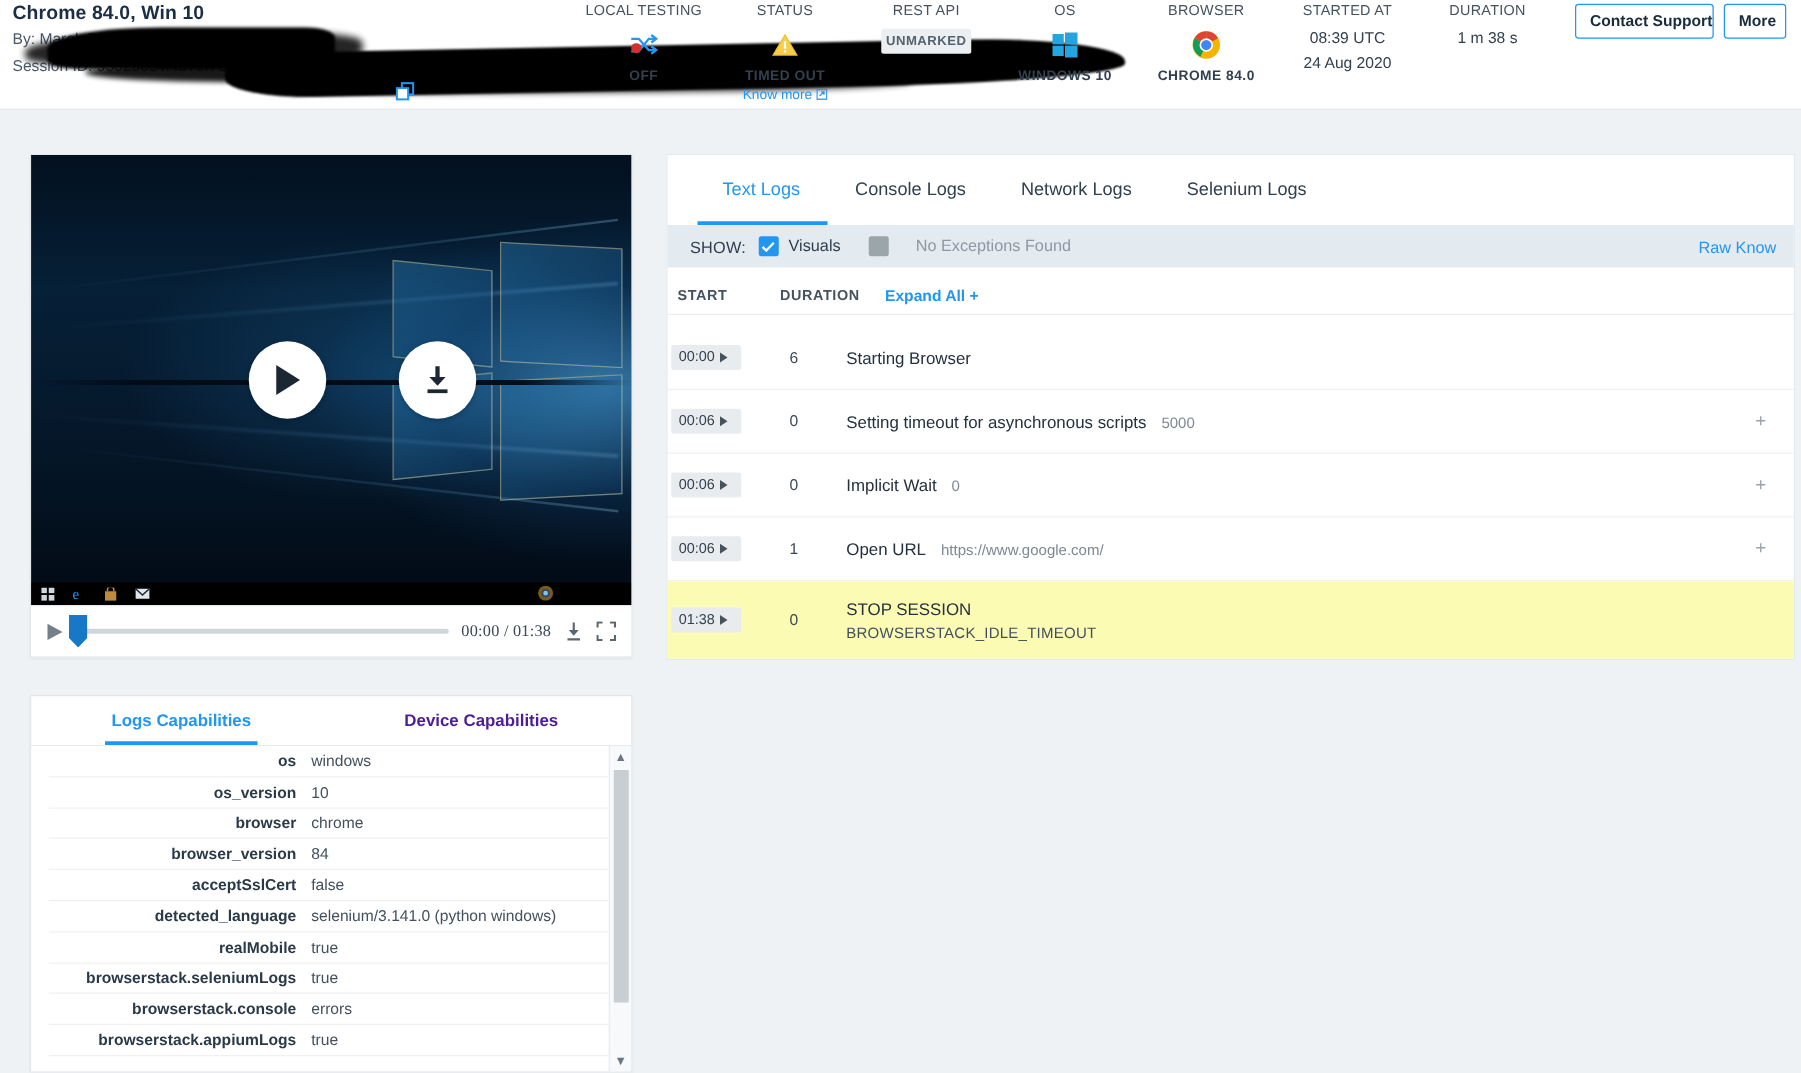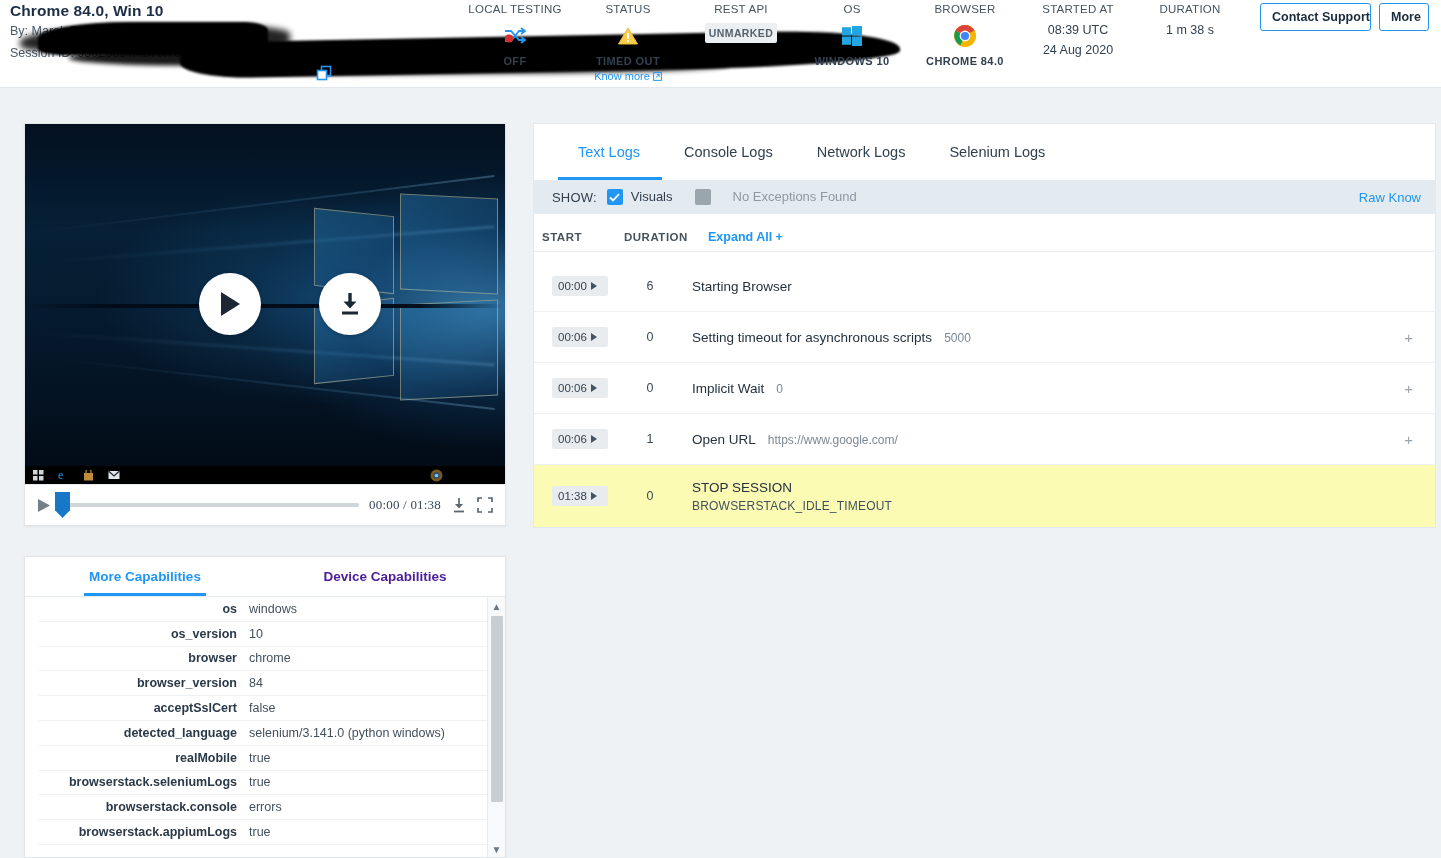--- a/index.html
+++ b/index.html
@@ -235,21 +235,21 @@
   .th-start { width:82px; }
   .th-dur { width:84px; }
   .th-action { flex:1; }
   .expand-all { color:#2196f3; font-size:12.5px; font-weight:bold; cursor:pointer; padding-right:16px; letter-spacing:0;}
 
   .rows-card {
     position:absolute; left:533px; top:261px; width:903px; height:267px;
     background:#fff; border:1px solid #e3e9ed; border-top:none; overflow:hidden;
   }
   .log-row {
-    display:flex; align-items:center; height:51px; padding-left:18px;
+    display:flex; align-items:center; height:51px; padding-left:3px;
     border-bottom:1px solid #eef1f3; position:relative;
   }
   .log-row.highlight { background:#fcfbb4; height:62px; border-bottom:none; }
   .time-pill {
     width:56px; background:#e9ecef; border-radius:2px;
     font-size:11.5px; color:#35424f; padding:4px 0 4px 6px;
     display:flex; align-items:center; gap:4px; cursor:pointer;
   }
   .pill-tri {
     width:0; height:0; border-left:6px solid #46525e;
@@ -449,21 +449,21 @@
     <span style="cursor:pointer;display:flex">
       <svg width="16" height="16" viewBox="0 0 16 16">
         <path d="M1 5 V1 H5 M11 1 H15 V5 M15 11 V15 H11 M5 15 H1 V11" fill="none" stroke="#5a6670" stroke-width="1.7"></path>
       </svg>
     </span>
   </div>
 </div>
 
 <div class="caps-card">
   <div class="caps-tabs">
-    <div class="caps-tab active">More Capabilities</div>
+    <div class="caps-tab active">Logs Capabilities</div>
     <div class="caps-tab">Device Capabilities</div>
   </div>
   <div class="caps-body">
     <div class="caps-scrollarea">
       <div class="cap-row">
         <div class="cap-key">os</div>
         <div class="cap-val">windows</div>
       </div>
       <div class="cap-row">
         <div class="cap-key">os_version</div>

